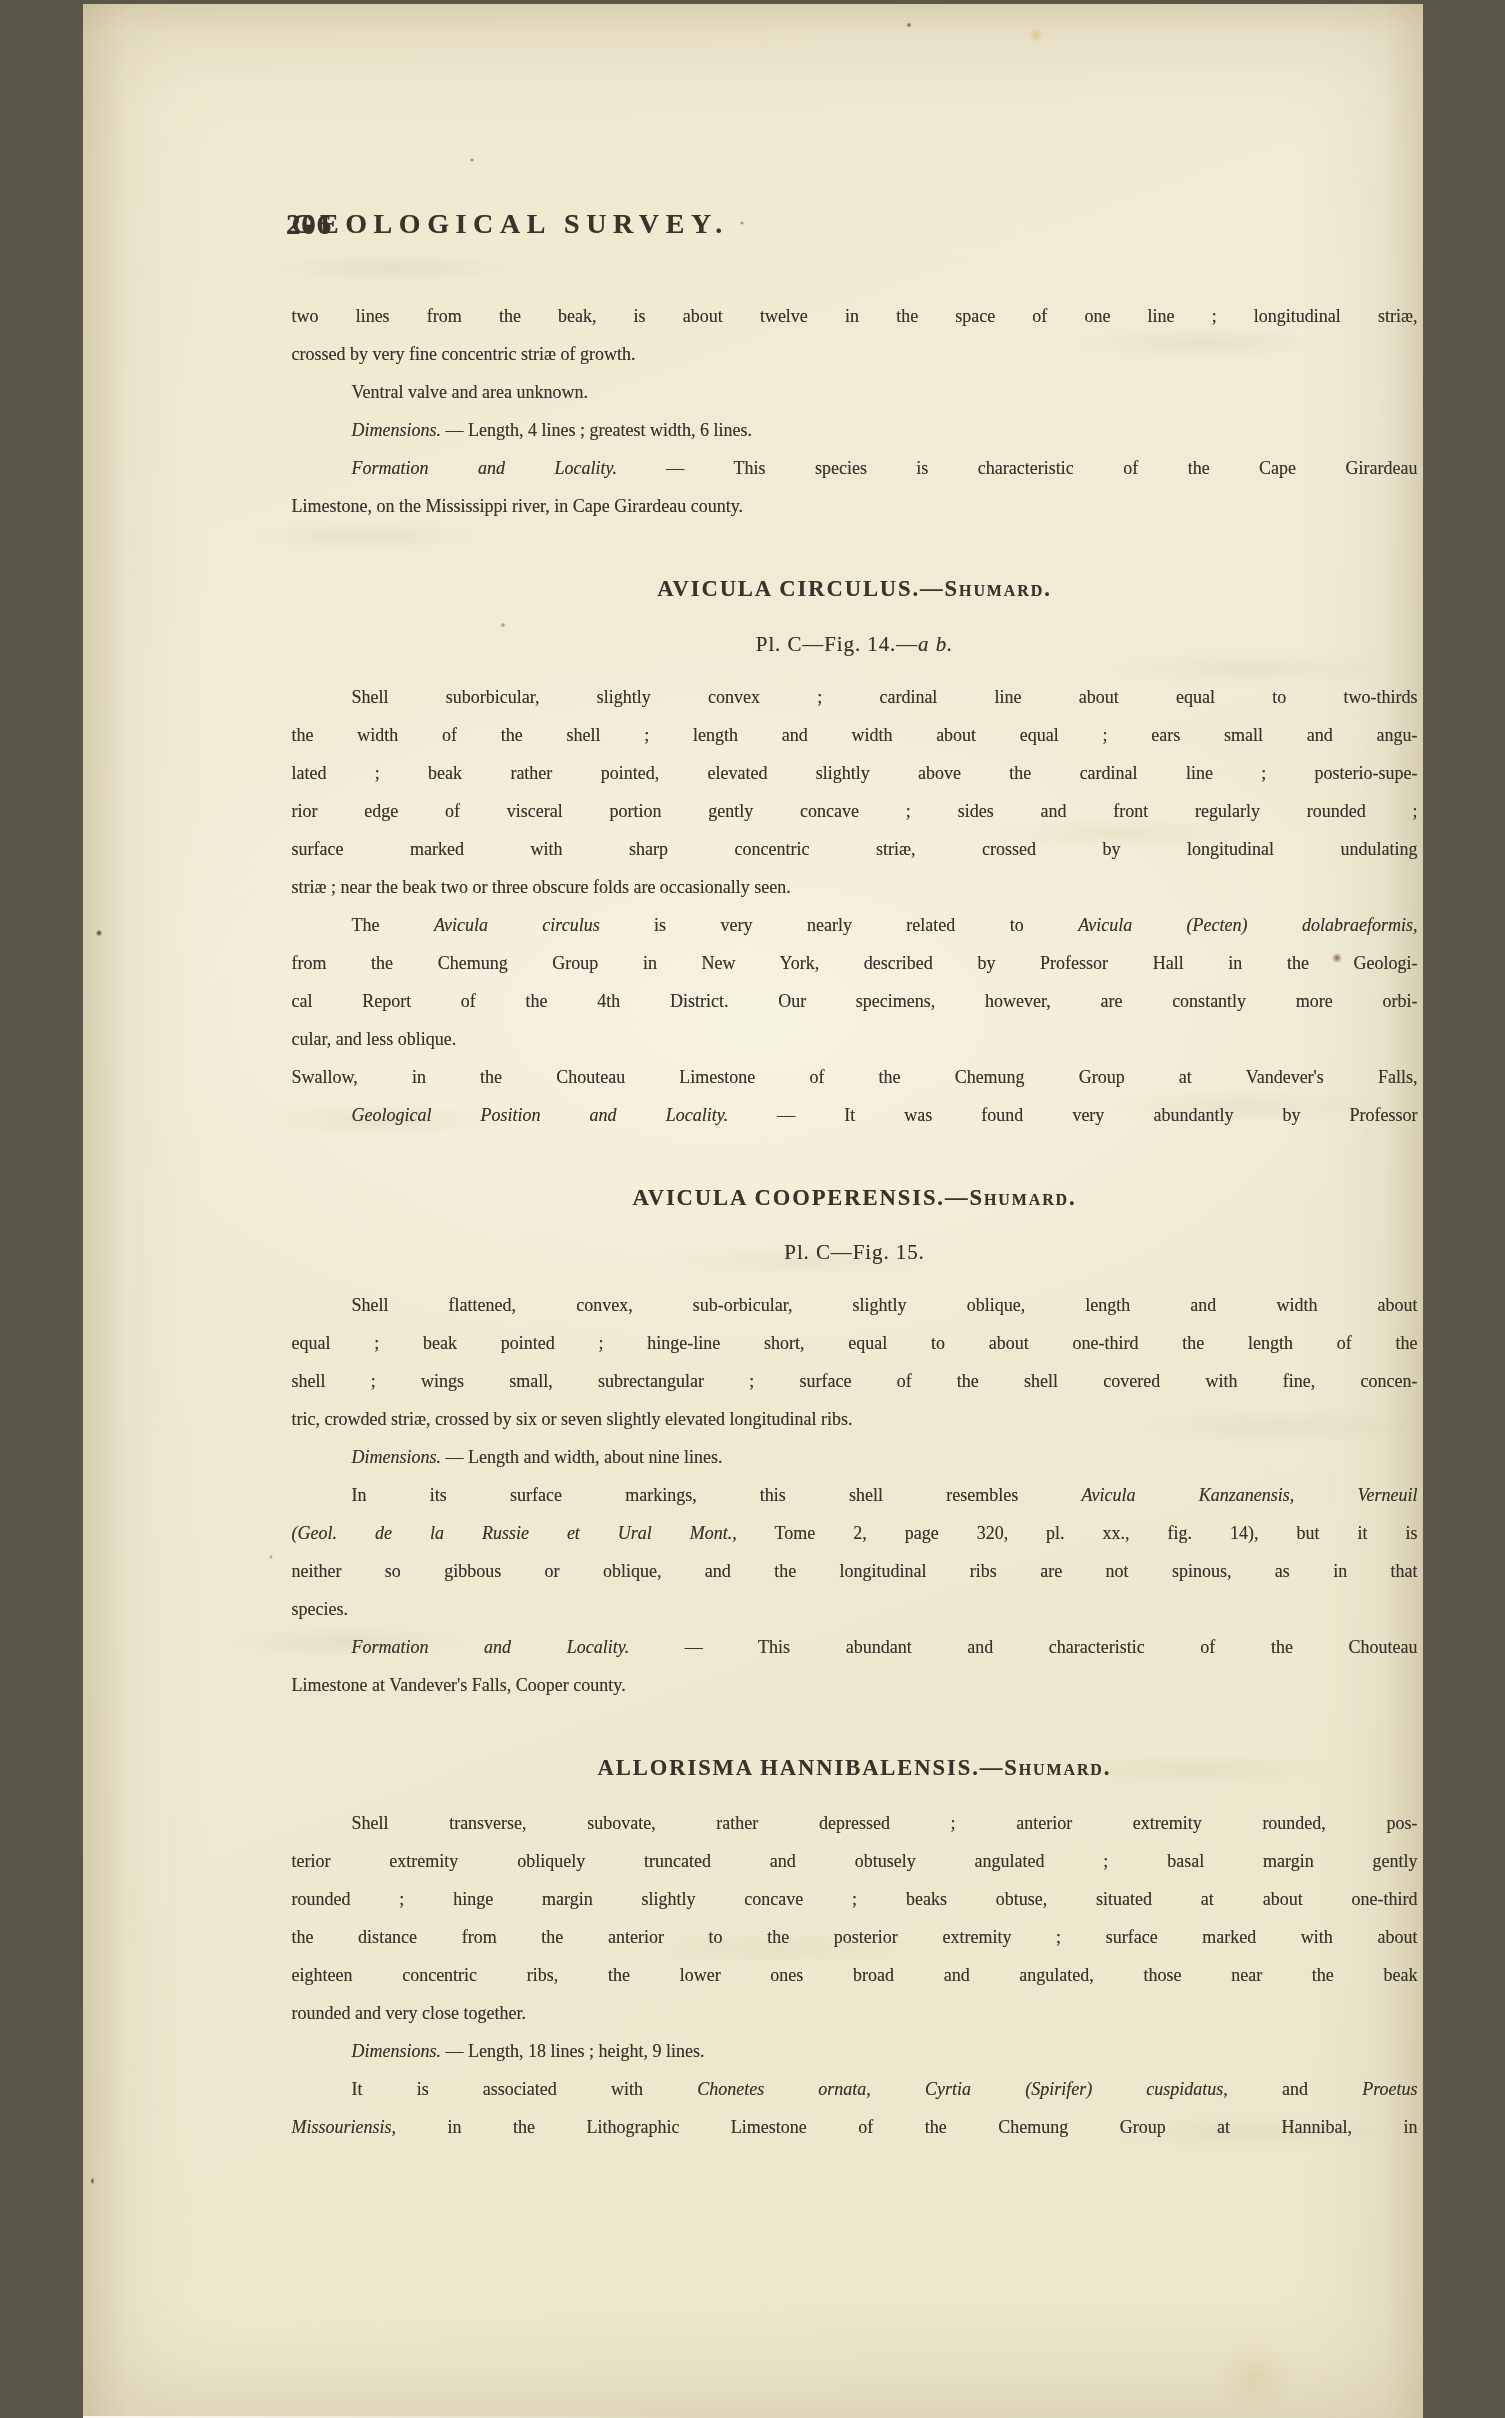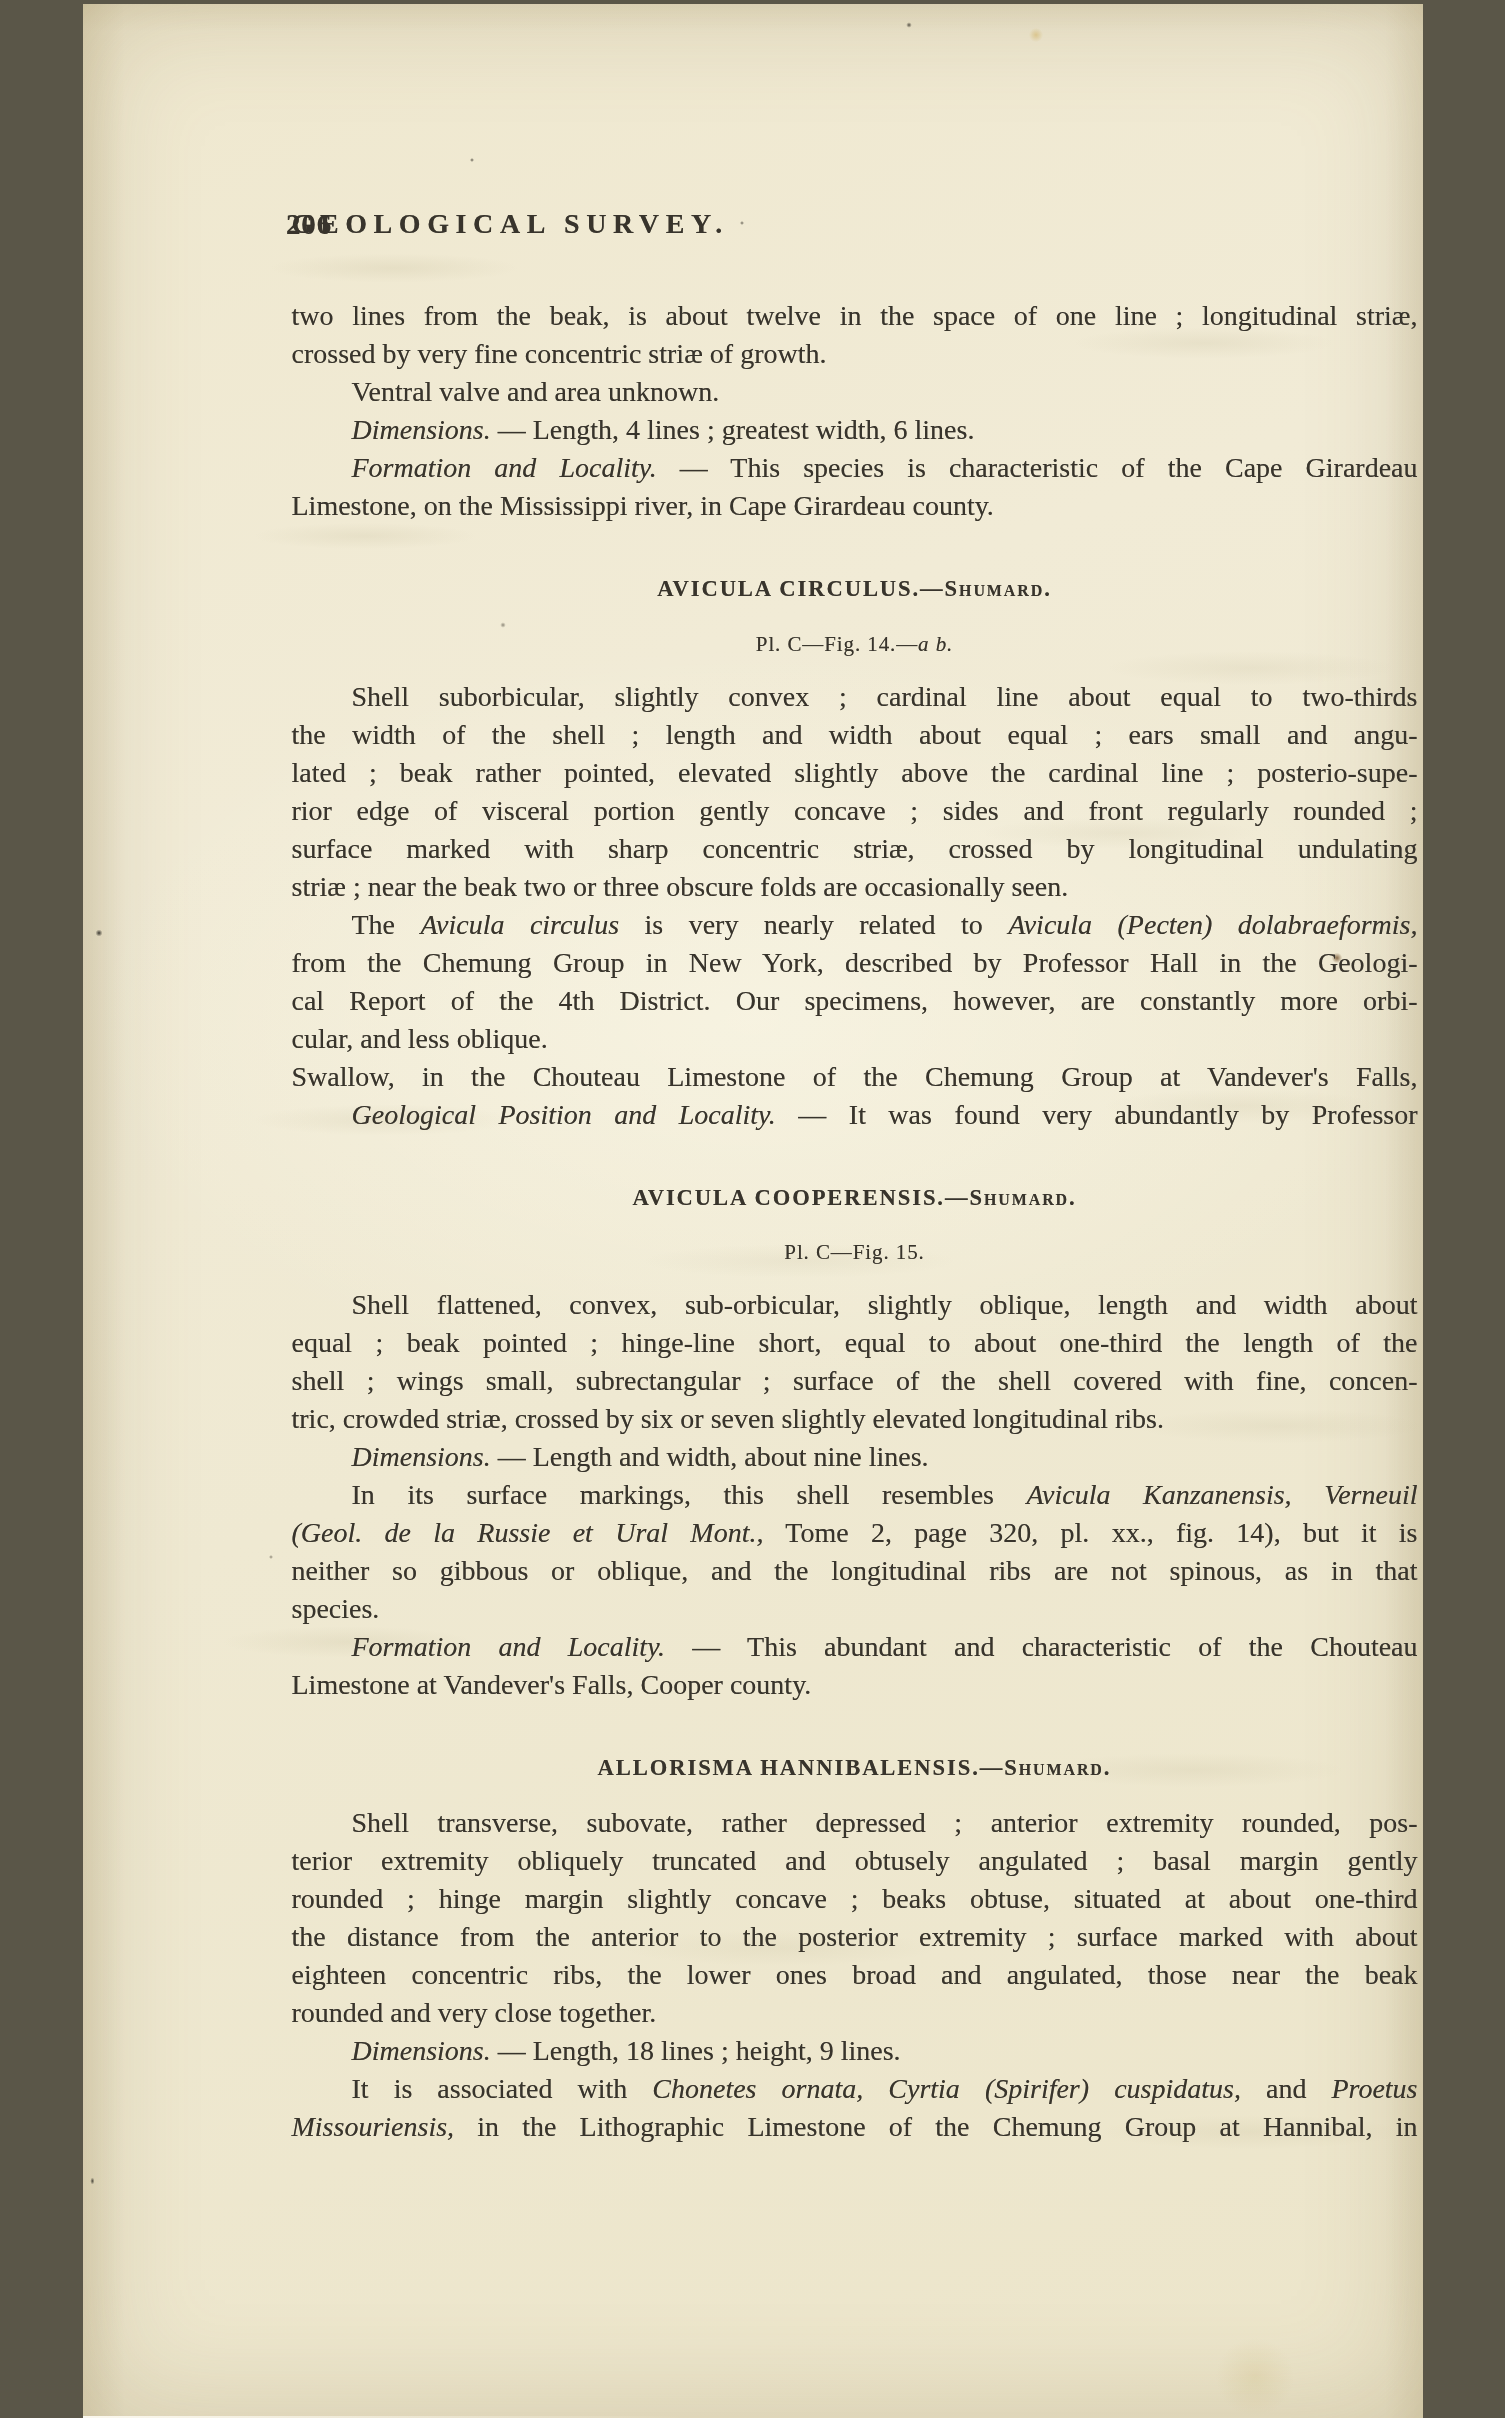--- a/index.html
+++ b/index.html
@@ -64,21 +64,21 @@
     font-size:29px;font-weight:bold;letter-spacing:0.9px;
   }
   .running-title{
     display:block;text-align:left;
     font-size:28px;font-weight:bold;letter-spacing:6.6px;
     white-space:nowrap;
   }
   .text-block{margin-top:19px;}
   .text-block.first{margin-top:53px;}
   .line{
-    font-size:28px;line-height:38px;
+    font-size:18px;line-height:38px;
     text-align:justify;text-align-last:justify;
     white-space:normal;
   }
   .line.last{text-align:left;text-align-last:left;}
   .line.indent{padding-left:60px;text-align:center;}
   .it{font-style:italic;}
   .sc{font-variant:small-caps;}
   .species-heading{
     margin-top:47px;
     font-size:22.6px;line-height:34px;font-weight:bold;

